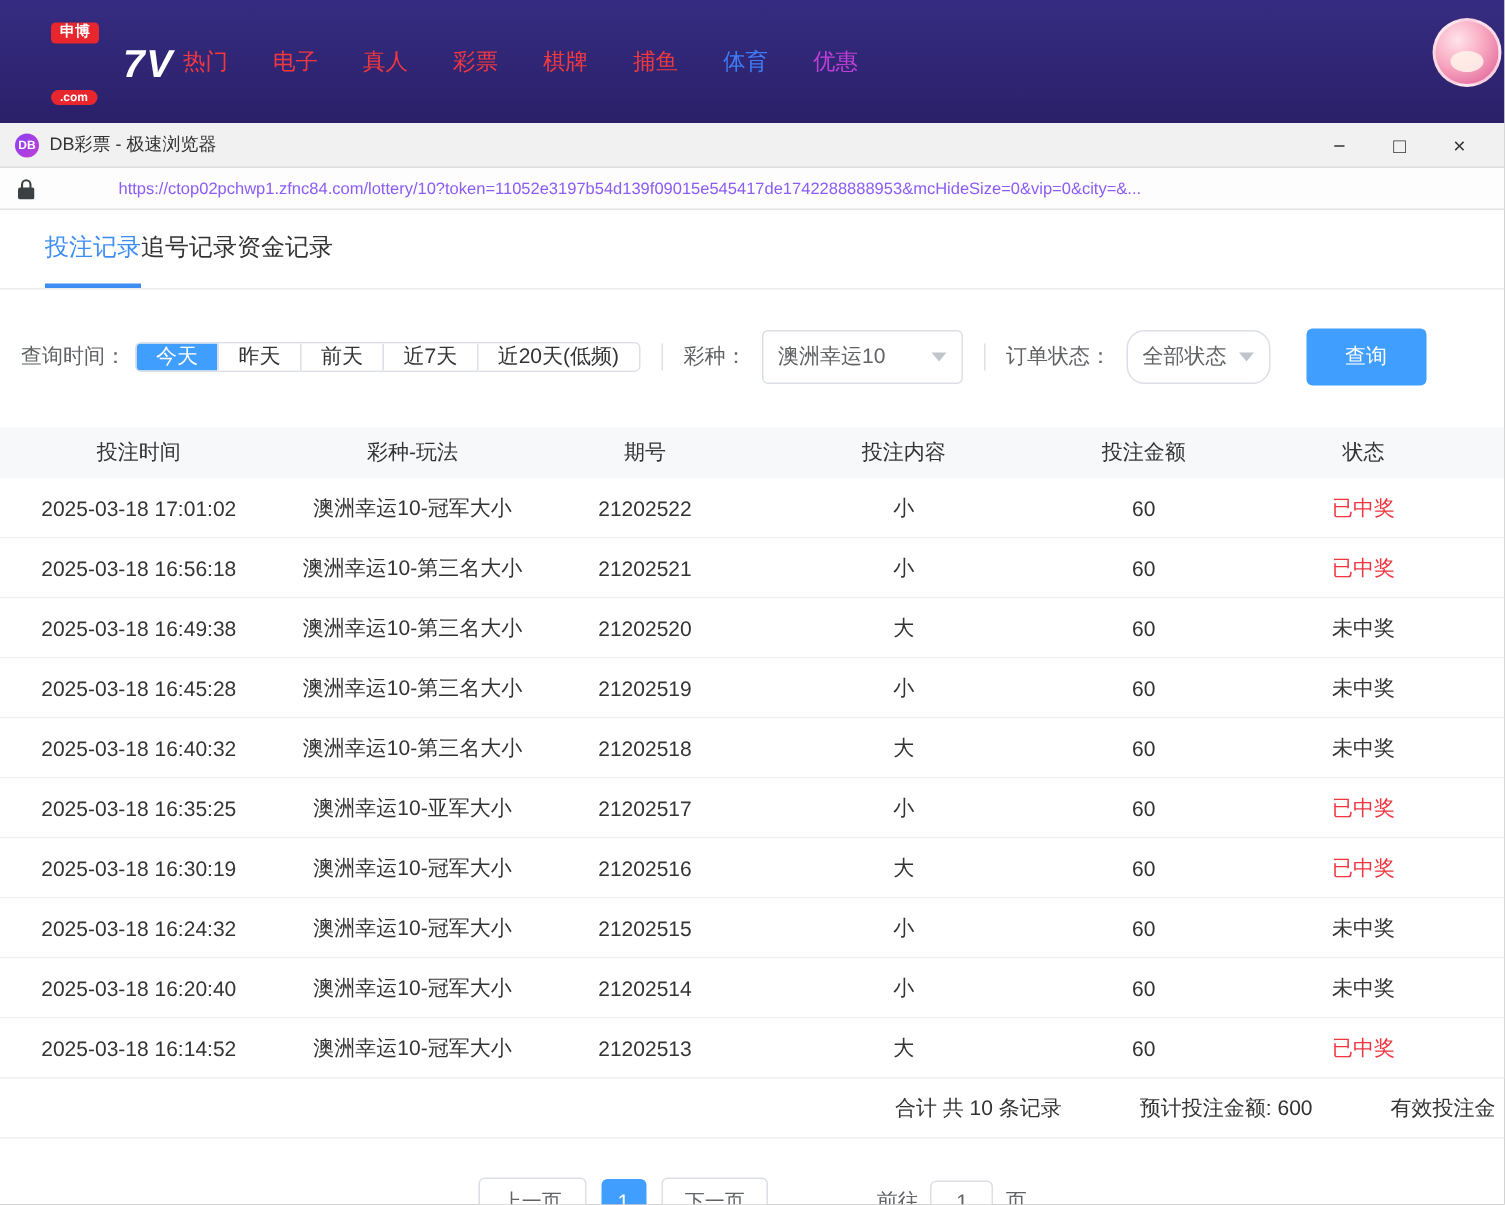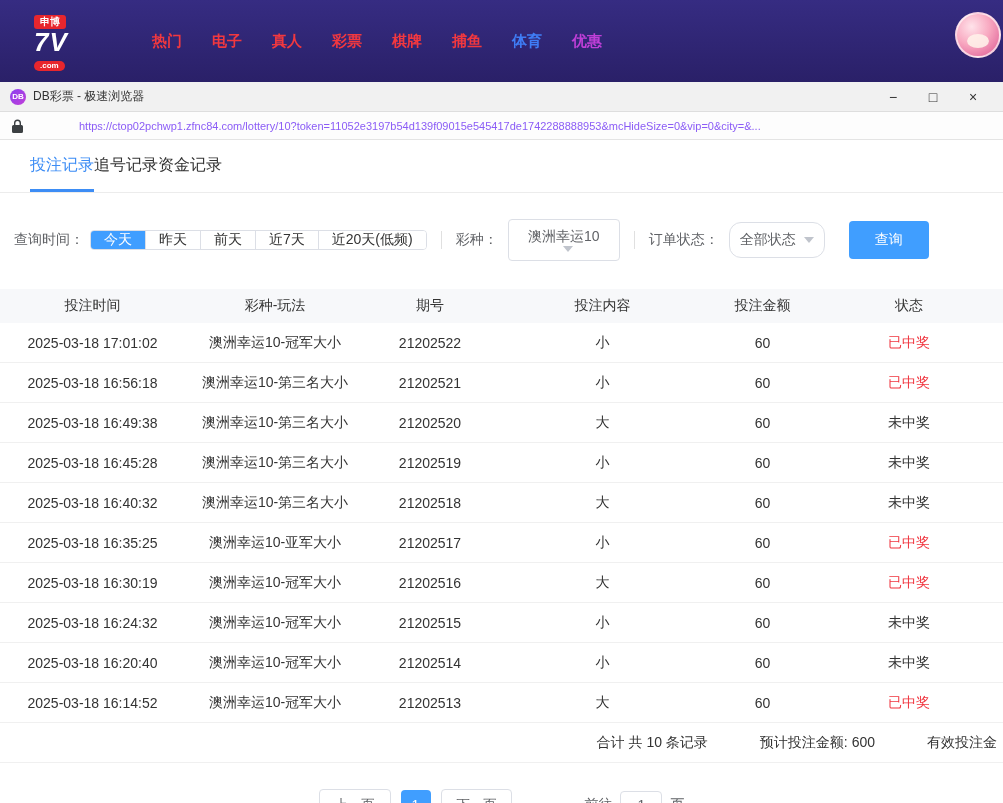--- a/index.html
+++ b/index.html
@@ -3,24 +3,24 @@
 <meta charset="utf-8">
 <style>
   * { margin:0; padding:0; box-sizing:border-box; }
   body { font-family:"Liberation Sans","DejaVu Sans",sans-serif; background:#888; }
   .page { width:1003px; height:803px; background:#fff; position:relative; overflow:hidden; }
 
   
   .topbar { height:82px; background:linear-gradient(180deg,#362c82,#2a2068); display:flex; align-items:center; position:relative; }
   .logo { margin-left:34px; width:64px; line-height:1; }
   .logo-badge { display:inline-block; background:#e8262d; color:#fff; font-size:10px; font-weight:bold; padding:2px 6px; border-radius:3px; }
-  .logo-main { font-size:26px; font-weight:bold; font-style:italic; color:#fff; letter-spacing:1px; }
+  .logo-main { font-size:26px; font-weight:bold; font-style:italic; color:#fff; letter-spacing:1px;margin-left:48px; }
   .logo-suffix { display:inline-block; background:#e8262d; color:#fff; font-size:8px; font-weight:bold; padding:1px 6px; border-radius:6px; margin-top:-2px; }
   .nav { display:flex; margin-left:24px; }
-  .nav-item { width:60px; text-align:right; font-size:15px; font-weight:bold; cursor:pointer; }
+  .nav-item { width:60px; text-align:left; font-size:15px; font-weight:normal; cursor:pointer; }
   .avatar { position:absolute; right:2px; top:12px; width:46px; height:46px; border-radius:50%;
             background:radial-gradient(circle at 35% 30%, #ffe3ea 0%, #f8a8c0 45%, #e87aa6 75%, #c95f93 100%);
             border:2px solid rgba(255,255,255,.65); }
   .avatar::after { content:""; position:absolute; left:10px; top:20px; width:22px; height:14px; border-radius:50%; background:rgba(255,245,235,.85); }
 
   
   .titlebar { height:30px; background:#f1f1f1; border-bottom:1px solid #dedede; display:flex; align-items:center; padding:0 10px; }
   .app-icon { width:16px; height:16px; border-radius:50%; background:linear-gradient(135deg,#8a3ff0,#c13fd8); color:#fff; font-size:8px; font-weight:bold; display:flex; align-items:center; justify-content:center; margin-right:7px; }
   .win-title { font-size:12px; color:#333; }
   .win-controls { margin-left:auto; display:flex; align-items:center; }
@@ -38,21 +38,21 @@
 
   
   .filters { display:flex; align-items:center; padding:26px 14px 28px; font-size:14px; color:#606266; }
   .flabel { margin-right:6px; white-space:nowrap; }
   .seg-group { display:flex; border:1px solid #dcdfe6; border-radius:4px; overflow:hidden; background:#fff; }
   .seg-btn { padding:0 13px; border-left:1px solid #dcdfe6; color:#333; background:#fff; font-size:14px; cursor:pointer; white-space:nowrap; }
   .seg-btn:first-child { border-left:none; }
   .seg-btn.active { background:#409eff; color:#fff; }
   .v-divider { width:1px; height:18px; background:#e0e0e0; margin:0 14px; }
   .select { display:flex; align-items:center; justify-content:space-between; border:1px solid #dcdfe6; border-radius:4px; padding:8px 10px; color:#606266; margin-left:4px; cursor:pointer; background:#fff; }
-  .select.wide { width:112px;flex-direction:column; }
+  .select.wide { width:134px; }
   .select.mid { width:96px;border-radius:12px; }
   .chevron-down { width:0; height:0; border-left:5px solid transparent; border-right:5px solid transparent; border-top:6px solid #c0c4cc; margin-left:8px; }
   .search-btn { background:#409eff; color:#fff; border:none; border-radius:4px; padding:10px 26px; font-size:14px; margin-left:24px; cursor:pointer; }
 
   
   .thead, .trow { display:grid; grid-template-columns:185px 180px 130px 215px 105px 188px; align-items:center; }
   .thead { background:#f7f8fa; height:34px; font-size:14px; color:#333; }
   .trow { height:40px; border-bottom:1px solid #f0f0f0; font-size:14px; color:#333; background:#fff; }
   .cell { text-align:center; white-space:nowrap; overflow:hidden; }
 

